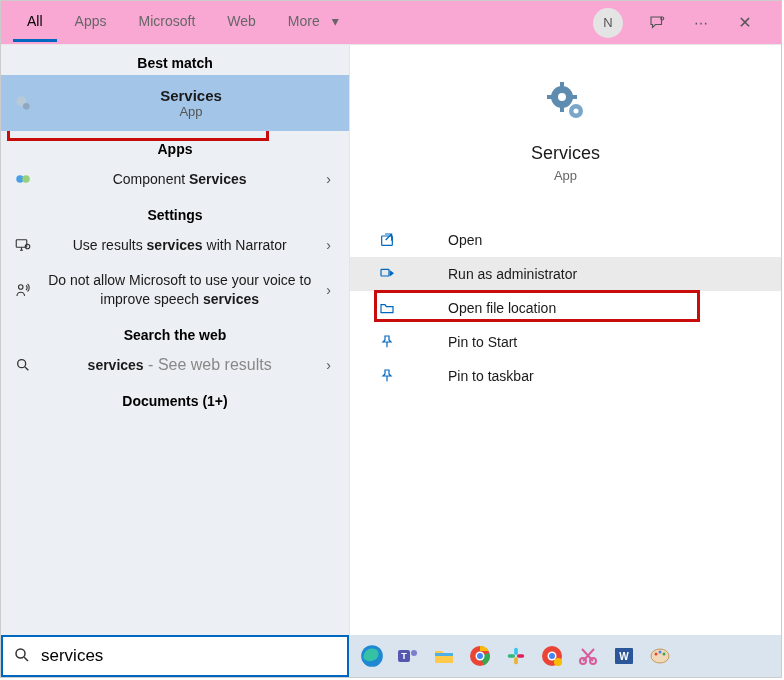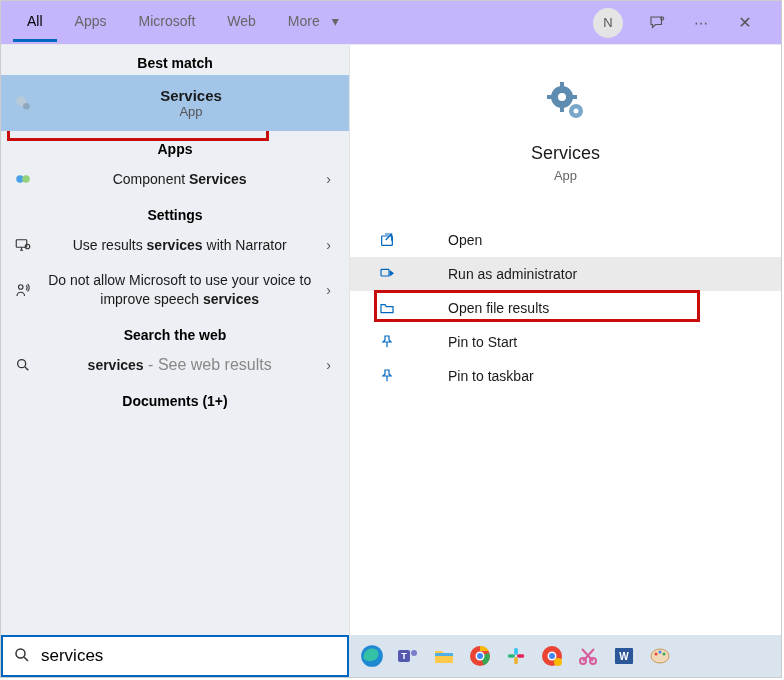--- a/index.html
+++ b/index.html
@@ -1,20 +1,20 @@
 <!DOCTYPE html>
 <html><head>
 <meta charset="utf-8">
 <style>
   * { box-sizing: border-box; margin: 0; padding: 0; font-family: "Segoe UI", sans-serif; }
   body { width: 784px; height: 680px; background: #fff; overflow: hidden; font-size: 14px; color: #1a1a1a; }
   .window { width: 782px; height: 678px; border: 1px solid #ccc; position: relative; background: #f2f2f2; }
 
   
-  .tabs { display: flex; align-items: center; background: #c4b5fd; height: 44px; padding: 10px 12px; gap: 4px; border-bottom: 1px solid #e8e8e8;}
+  .tabs { display: flex; align-items: center; background: #f9a8d4; height: 44px; padding: 10px 12px; gap: 4px; border-bottom: 1px solid #e8e8e8;}
   .tab { padding: 10px 14px 10px; font-size: 14px; color: #666; cursor: default; border-bottom: 3px solid transparent; }
   .tab.active { color: #000; border-bottom-color: #0067c0; font-weight: 400;}
   .tab-more { display:inline-flex; align-items:center; gap:12px;}
   .spacer { flex: 1; }
   .avatar { width: 30px; height: 30px; border-radius: 50%; background: #e4e4e4; display: flex; align-items:center; justify-content:center; font-size:13px; color:#555; margin-right: 14px;}
   .topicon { width: 32px; height: 32px; display:flex; align-items:center; justify-content:center; color:#555; margin-right:8px;}
   .close-x { font-size: 16px; }
 
   .body { display: flex; height: calc(100% - 44px - 42px); }
   .left { width: 348px; background: #eceff3; overflow:hidden;text-align:center; }
@@ -189,21 +189,21 @@
               </svg>
           </div>
           <div class="alabel">Run as administrator</div>
         </div>
         <div class="action-row">
           <div class="aicon">
             <svg width="16" height="16" viewBox="0 0 24 24" fill="none" stroke="#0067c0" stroke-width="1.8">
                 <path d="M3 7h6l2 3h10v9H3z"></path>
               </svg>
           </div>
-          <div class="alabel">Open file results</div>
+          <div class="alabel">Open file location</div>
         </div>
         <div class="action-row">
           <div class="aicon">
             <svg width="16" height="16" viewBox="0 0 24 24" fill="none" stroke="#0067c0" stroke-width="1.8">
                 <path d="M9 3h6v6l3 3H6l3-3zM12 12v8"></path>
               </svg>
           </div>
           <div class="alabel">Pin to Start</div>
         </div>
         <div class="action-row">

